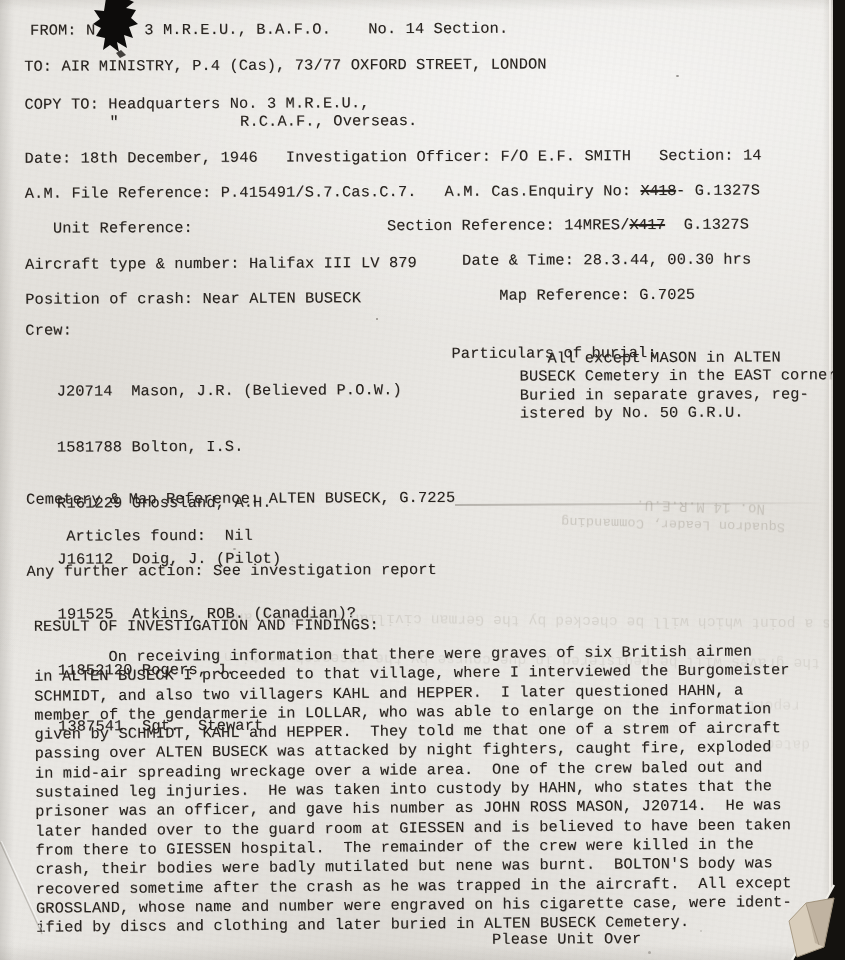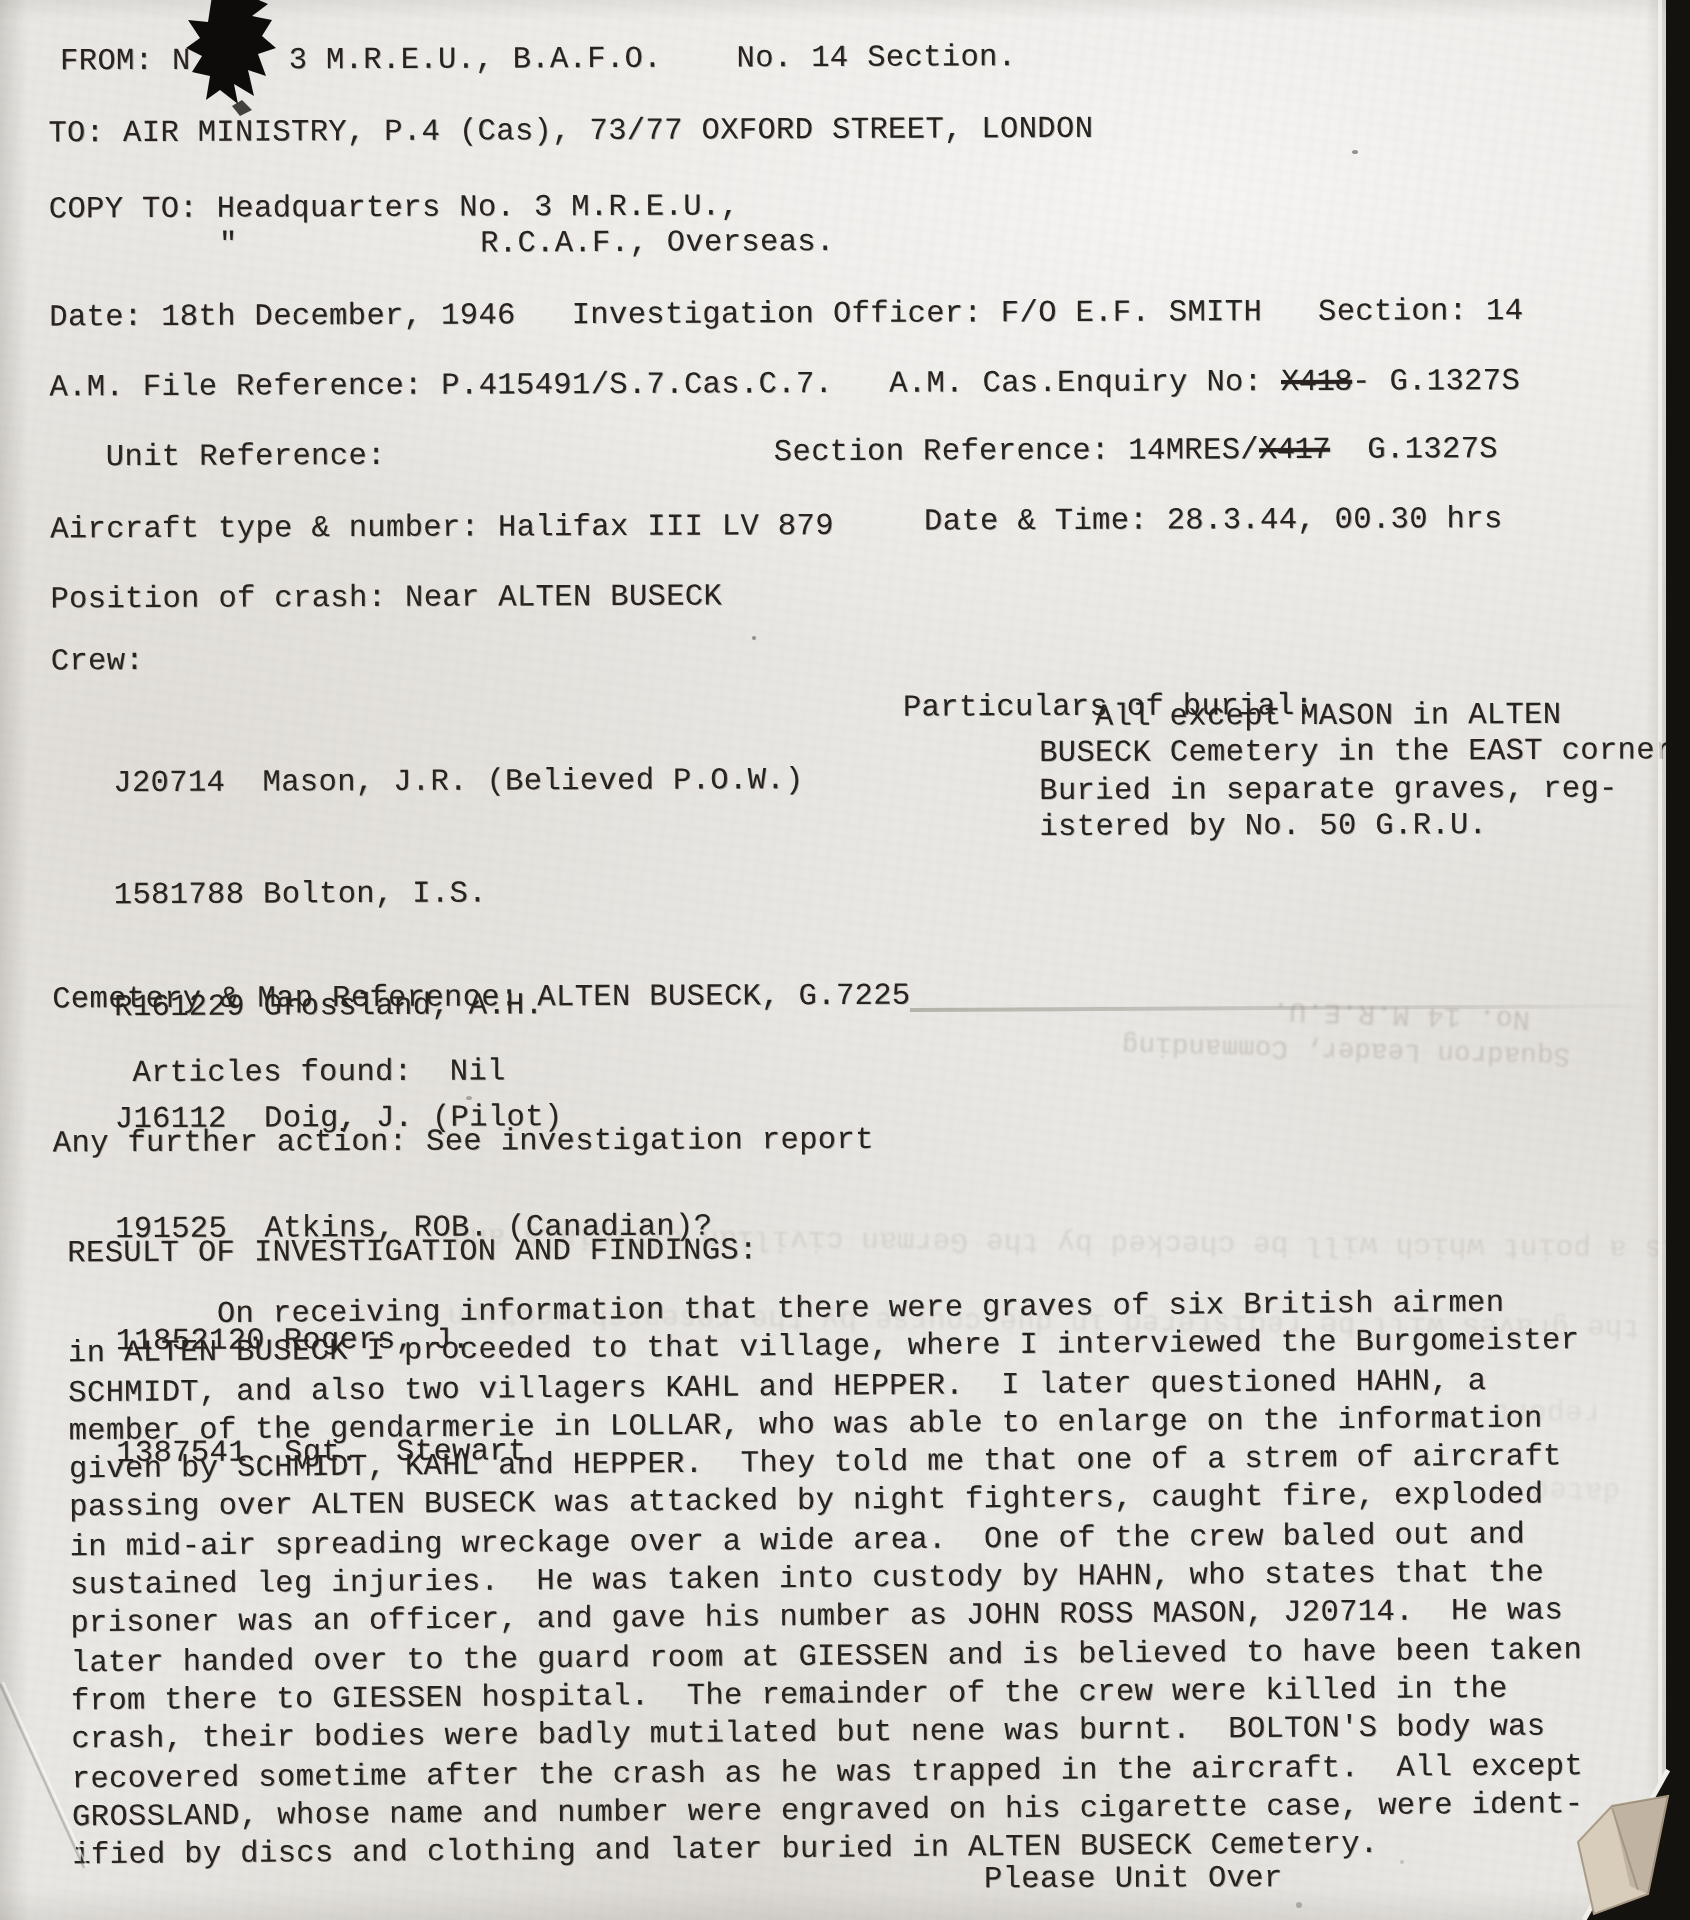--- a/index.html
+++ b/index.html
@@ -63,20 +63,21 @@
       <div class="txt" style="left:26px;top:94px;">COPY TO: Headquarters No. 3 M.R.E.U.,</div>
       <div class="txt" style="left:111px;top:112px;">"             R.C.A.F., Overseas.</div>
 
       <div class="txt" style="left:26px;top:148px;">Date: 18th December, 1946   Investigation Officer: F/O E.F. SMITH   Section: 14</div>
       <div class="txt" style="left:26px;top:183px;"><span>A.M. File Reference: P.415491/S.7.Cas.C.7.   A.M. Cas.Enquiry No: </span><span class="strike">X418</span><span>- G.1327S</span></div>
       <div class="txt" style="left:26px;top:218px;margin-left:28px;">Unit Reference:</div>
       <div class="txt" style="left:388px;top:217px;"><span>Section Reference: 14MRES/</span><span class="strike">X417</span><span>  G.1327S</span></div>
       <div class="txt" style="left:26px;top:254px;">Aircraft type &amp; number: Halifax III LV 879</div>
       <div class="txt" style="left:463px;top:252px;">Date &amp; Time: 28.3.44, 00.30 hrs</div>
       <div class="txt" style="left:26px;top:289px;">Position of crash: Near ALTEN BUSECK</div>
+      <div class="txt" style="left:500px;top:287px;">Map Reference: G.7025</div>
 
       <div class="txt" style="left:26px;top:320px;">Crew:</div>
       <div class="txt" style="left:452px;top:318px;margin-top:27px;">Particulars of burial:</div>
       <div class="txt blk" style="left:57px;top:344px;">
         <div>J20714  Mason, J.R. (Believed P.O.W.)</div>
         <div>1581788 Bolton, I.S.</div>
         <div>R161229 Grossland, A.H.</div>
         <div>J16112  Doig, J. (Pilot)</div>
         <div>191525  Atkins, ROB. (Canadian)?</div>
         <div>11852120 Rogers, J.</div>

